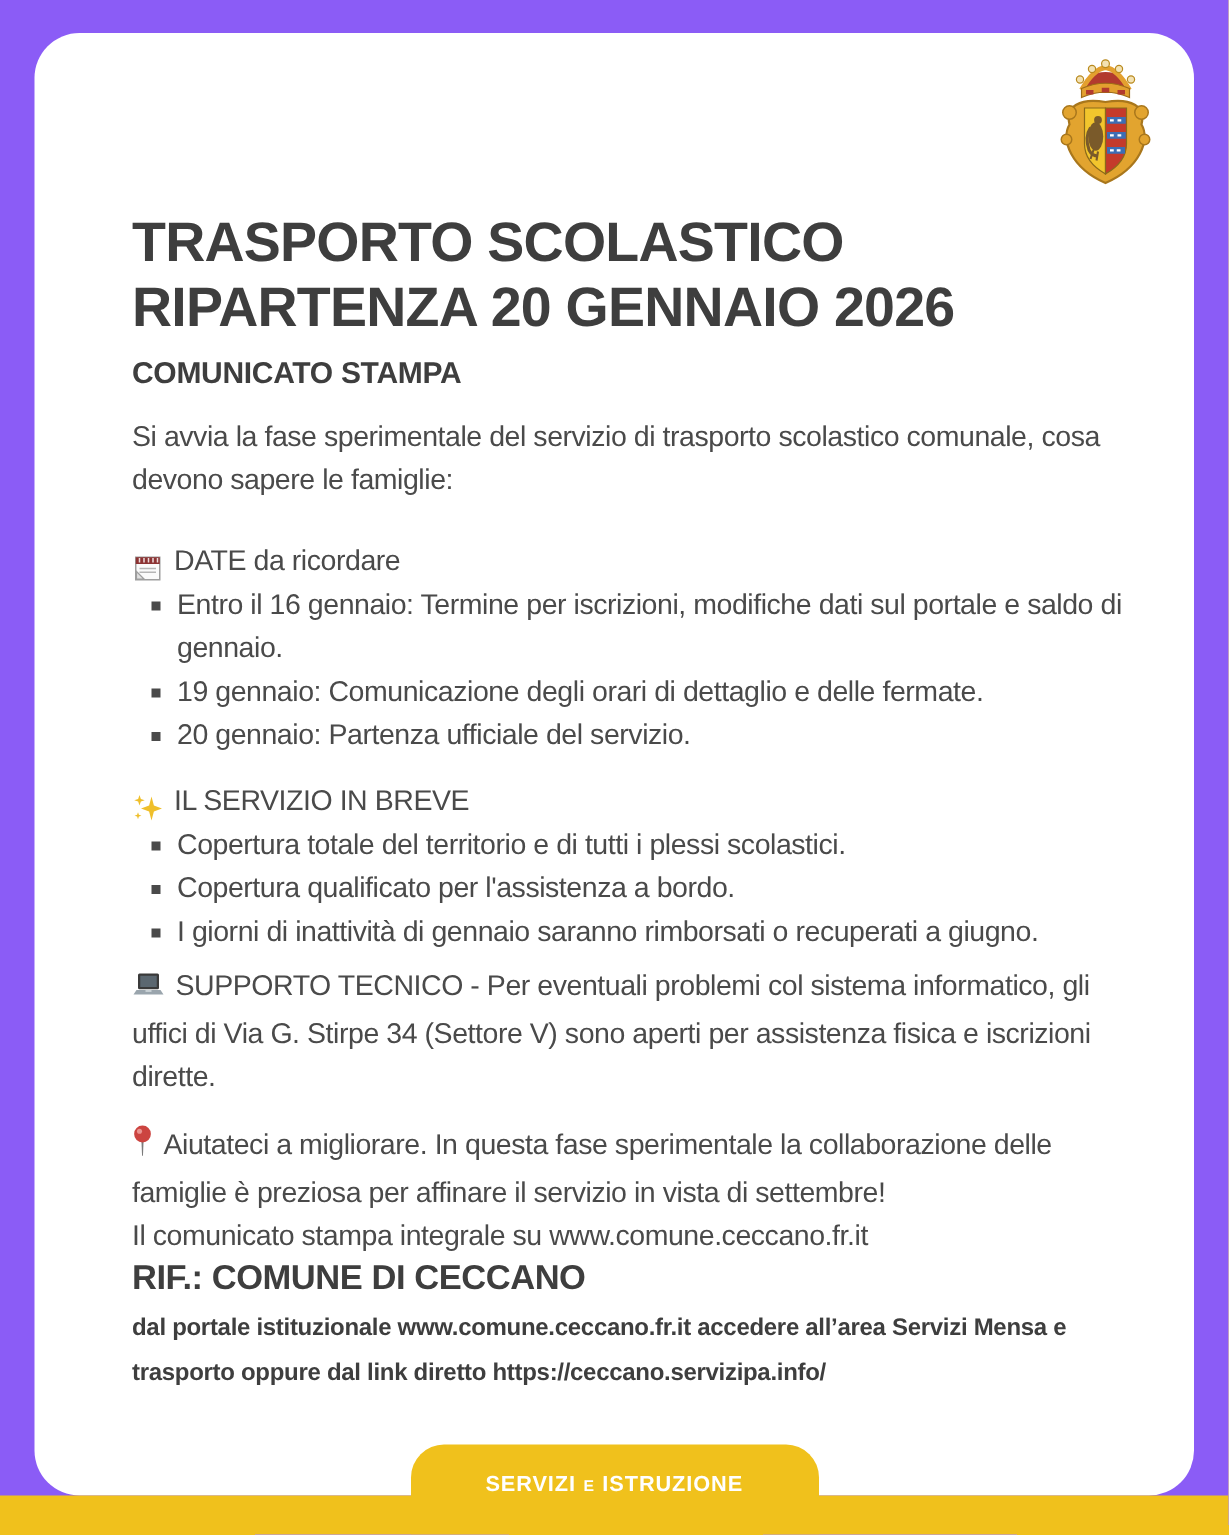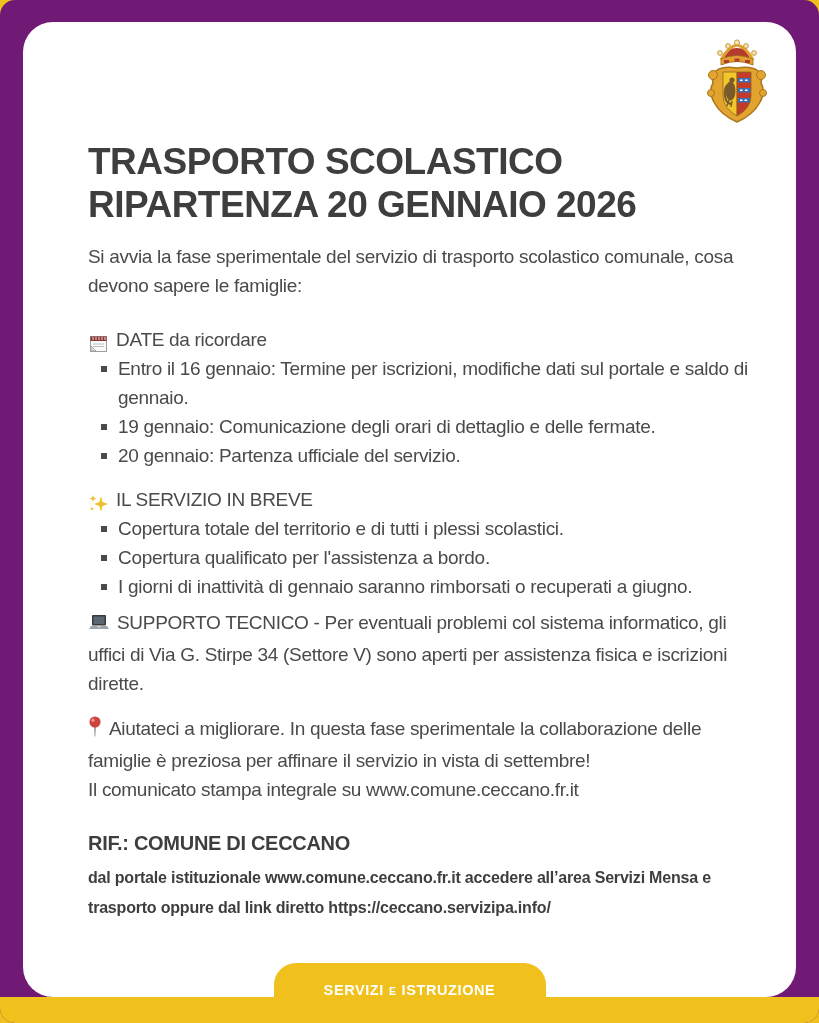--- a/index.html
+++ b/index.html
@@ -2,21 +2,21 @@
 <html><head>
 <meta charset="utf-8">
 <style>
   html,body { margin:0; padding:0; }
   body {
     width:819px; height:1023px;
     background:#F0C11C;
     font-family:"Liberation Sans", sans-serif;
     overflow:hidden;
   }
-  .page { position:relative; width:819px; height:1023px; background:#701a75; overflow:hidden;border-radius:15px; }
+  .page { position:relative; width:819px; height:1023px; background:#8b5cf6; overflow:hidden; }
   .card {
     position:absolute; left:23px; top:22px; right:23px; bottom:26px;
     background:#FFFFFF; border-radius:30px;
   }
   .crest { position:absolute; top:16px; right:20px; width:78px; height:88px; }
   .content {
     position:absolute; left:65px; top:118px; width:660px;
     color:#4A4A4A; font-size:19px; line-height:29px; letter-spacing:-0.3px;
   }
   .title {
@@ -36,21 +36,21 @@
   ul.bullets { list-style:none; margin:0; padding:0; }
   ul.bullets li { position:relative; padding-left:30px; }
   ul.bullets li::before {
     content:""; position:absolute; left:13px; top:12px;
     width:6px; height:6px; background:#4A4A4A;
   }
   .para-support { margin-top:7px; }
   .para-feedback { margin-top:16px; }
   .icon-inline { display:inline-block; vertical-align:-3px; margin-right:7px; }
   .link-line { display:block; }
-  .rif { margin-top:27px; font-size:20px; line-height:24px; font-weight:bold; color:#3E3E3E; }
+  .rif { font-size:23px; line-height:24px; font-weight:bold; color:#3E3E3E; }
   .fineprint {
     margin-top:8px; font-size:16px; line-height:30px; font-weight:bold;
     color:#3E3E3E; letter-spacing:-0.2px; width:655px;
   }
   .footer-band { position:absolute; left:0; bottom:0; width:100%; height:26px; background:#F0C11C; }
   .footer-tab {
     position:absolute; left:50%; transform:translateX(-50%); bottom:0;
     width:272px; height:60px; background:#F0C11C;
     border-radius:22px 22px 0 0;
     display:flex; align-items:center; justify-content:center;
@@ -107,20 +107,21 @@
       </svg>
     </div>
 
     <div class="content">
 
       <h1 class="title">
         <span>TRASPORTO SCOLASTICO</span>
         <span>RIPARTENZA 20 GENNAIO 2026</span>
       </h1>
 
+      <div class="subtitle">COMUNICATO STAMPA</div>
 
       <p class="intro" style="margin-bottom:0">Si avvia la fase sperimentale del servizio di trasporto scolastico comunale, cosa devono sapere le famiglie:</p>
 
       <div class="section-1">
         <div class="sec-heading">
           <span class="icon">
             <svg width="21" height="21" viewBox="0 0 21 21" xmlns="http://www.w3.org/2000/svg">
               <rect x="2.5" y="3.5" width="16" height="15" fill="#FAFAFA" stroke="#9E9E9E" stroke-width="1"></rect>
               <rect x="2.5" y="3.5" width="16" height="4.5" fill="#8C3333"></rect>
               <g stroke="#EDDCDC" stroke-width="1">

